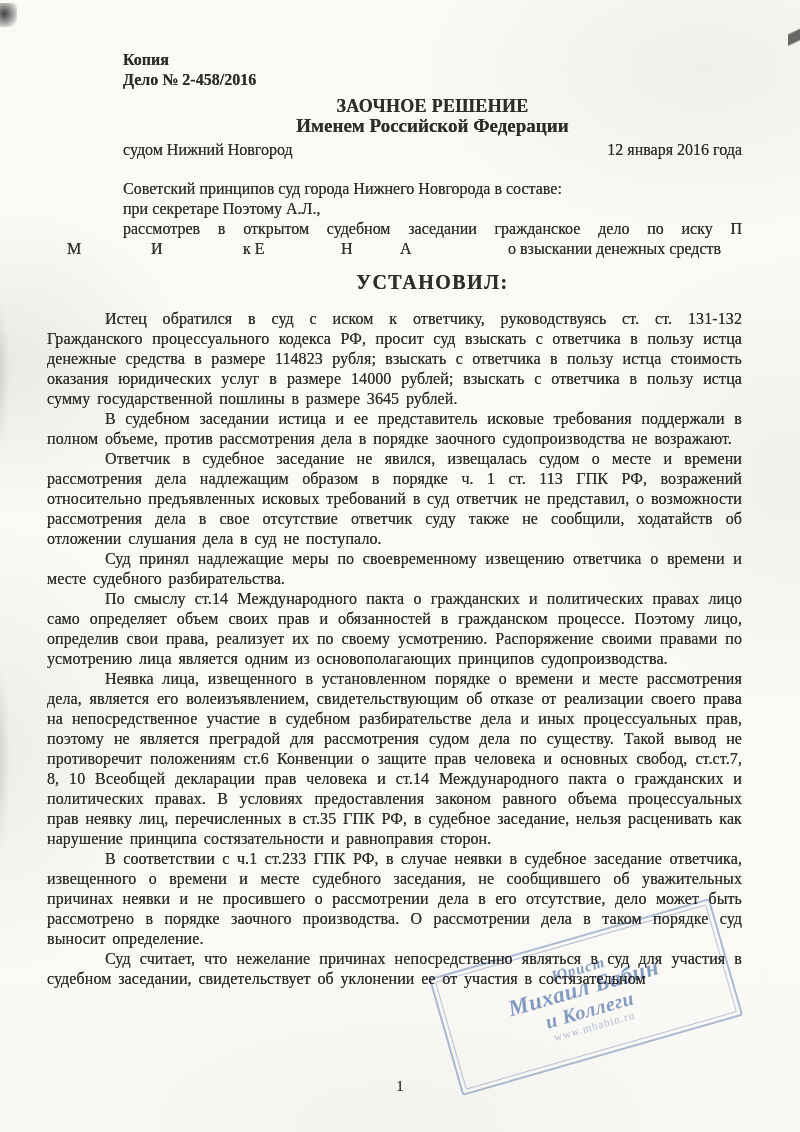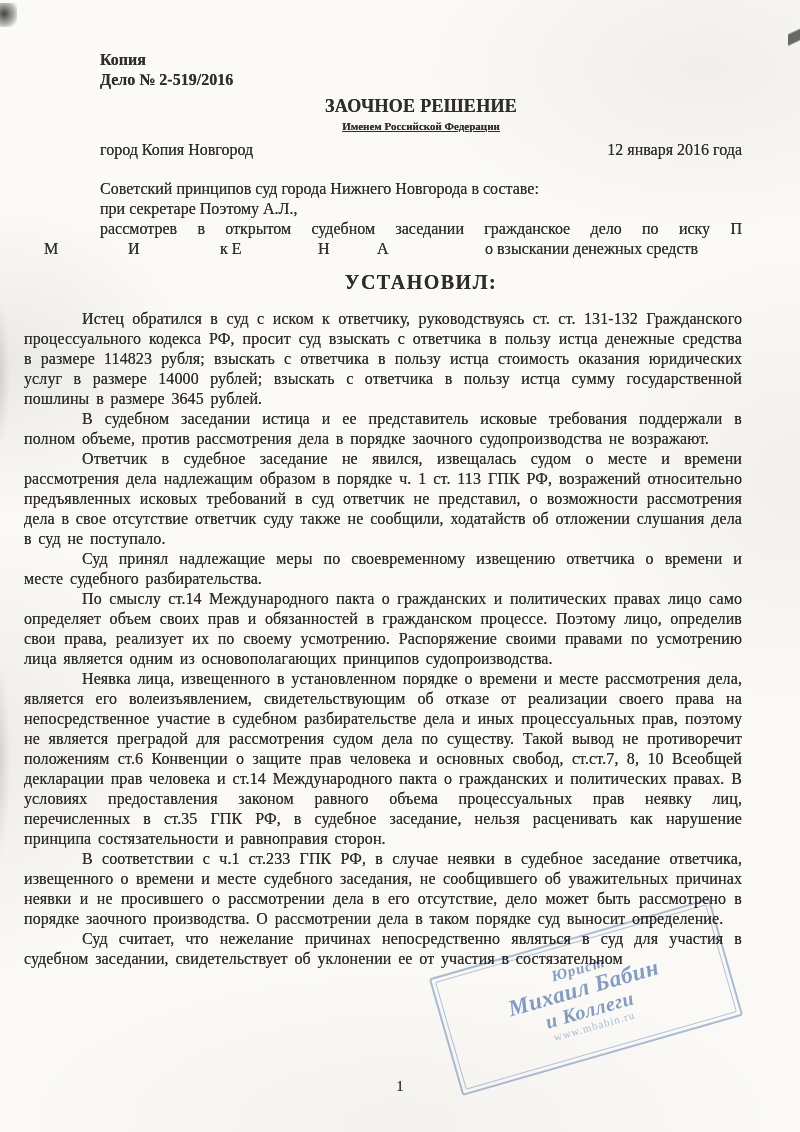--- a/index.html
+++ b/index.html
@@ -12,29 +12,29 @@
     color:#2e2d2b;
     background:
       radial-gradient(ellipse 260px 220px at 1% 32%, rgba(90,88,84,0.10), transparent 70%),
       radial-gradient(ellipse 220px 320px at 0% 66%, rgba(90,88,84,0.08), transparent 70%),
       radial-gradient(ellipse 420px 240px at 88% 6%, rgba(110,108,100,0.08), transparent 70%),
       radial-gradient(ellipse 300px 320px at 99% 42%, rgba(110,108,100,0.07), transparent 72%),
       radial-gradient(ellipse 500px 200px at 50% 99%, rgba(120,118,110,0.05), transparent 75%),
       linear-gradient(#fbfaf7,#faf9f6);
   }
   .content{
-    position:absolute;left:24px;right:58px;top:50px;
+    position:absolute;left:47px;right:58px;top:50px;
     font-size:16px;line-height:20px;
     text-shadow:0 0 0.6px rgba(46,45,43,0.85);
   }
   .bold{font-weight:bold;}
   .center{text-align:center;}
   .header-block{margin-left:76px;}
   .doc-title{margin-top:6px;font-size:18px;letter-spacing:0.3px;}
-  .doc-subtitle{font-size:11px;text-decoration:underline;}
+  .doc-subtitle{font-size:19px;}
   .city-date-row{display:flex;justify-content:space-between;margin-top:4px;}
   .court-lines{margin-top:19px;}
   .case-review-line{text-align:justify;text-align-last:justify;}
   .parties-line{position:relative;height:20px;}
   .parties-line span{position:absolute;top:0;white-space:nowrap;}
   .p0{left:20px;}.p1{left:104px;}.p2{left:196px;}.p3{left:294px;}.p4{left:353px;}.p5{left:461px;}
   .section-heading{
     margin-top:13px;margin-left:76px;
     text-align:center;font-weight:bold;font-size:20px;letter-spacing:1.5px;
   }
@@ -93,25 +93,25 @@
 
   <div class="corner-tl"></div>
   <div class="corner-tr"></div>
   <div class="edge-smudge smudge-1"></div>
   <div class="edge-smudge smudge-2"></div>
 
   <div class="content">
 
     <div class="header-block">
       <div class="bold">Копия</div>
-      <div class="bold">Дело № 2-519/2016</div>
+      <div class="bold">Дело № 2-458/2016</div>
       <div class="doc-title bold center">ЗАОЧНОЕ РЕШЕНИЕ</div>
       <div class="doc-subtitle bold center">Именем Российской Федерации</div>
       <div class="city-date-row">
-        <span>город Копия Новгород</span>
+        <span>судом Нижний Новгород</span>
         <span>12 января  2016 года</span>
       </div>
       <div class="court-lines">
         <div>Советский принципов суд города Нижнего Новгорода в составе:</div>
         <div>при секретаре Поэтому А.Л.,</div>
         <div class="case-review-line">рассмотрев в открытом судебном заседании гражданское дело по иску П</div>
       </div>
     </div>
 
     <div class="parties-line">

